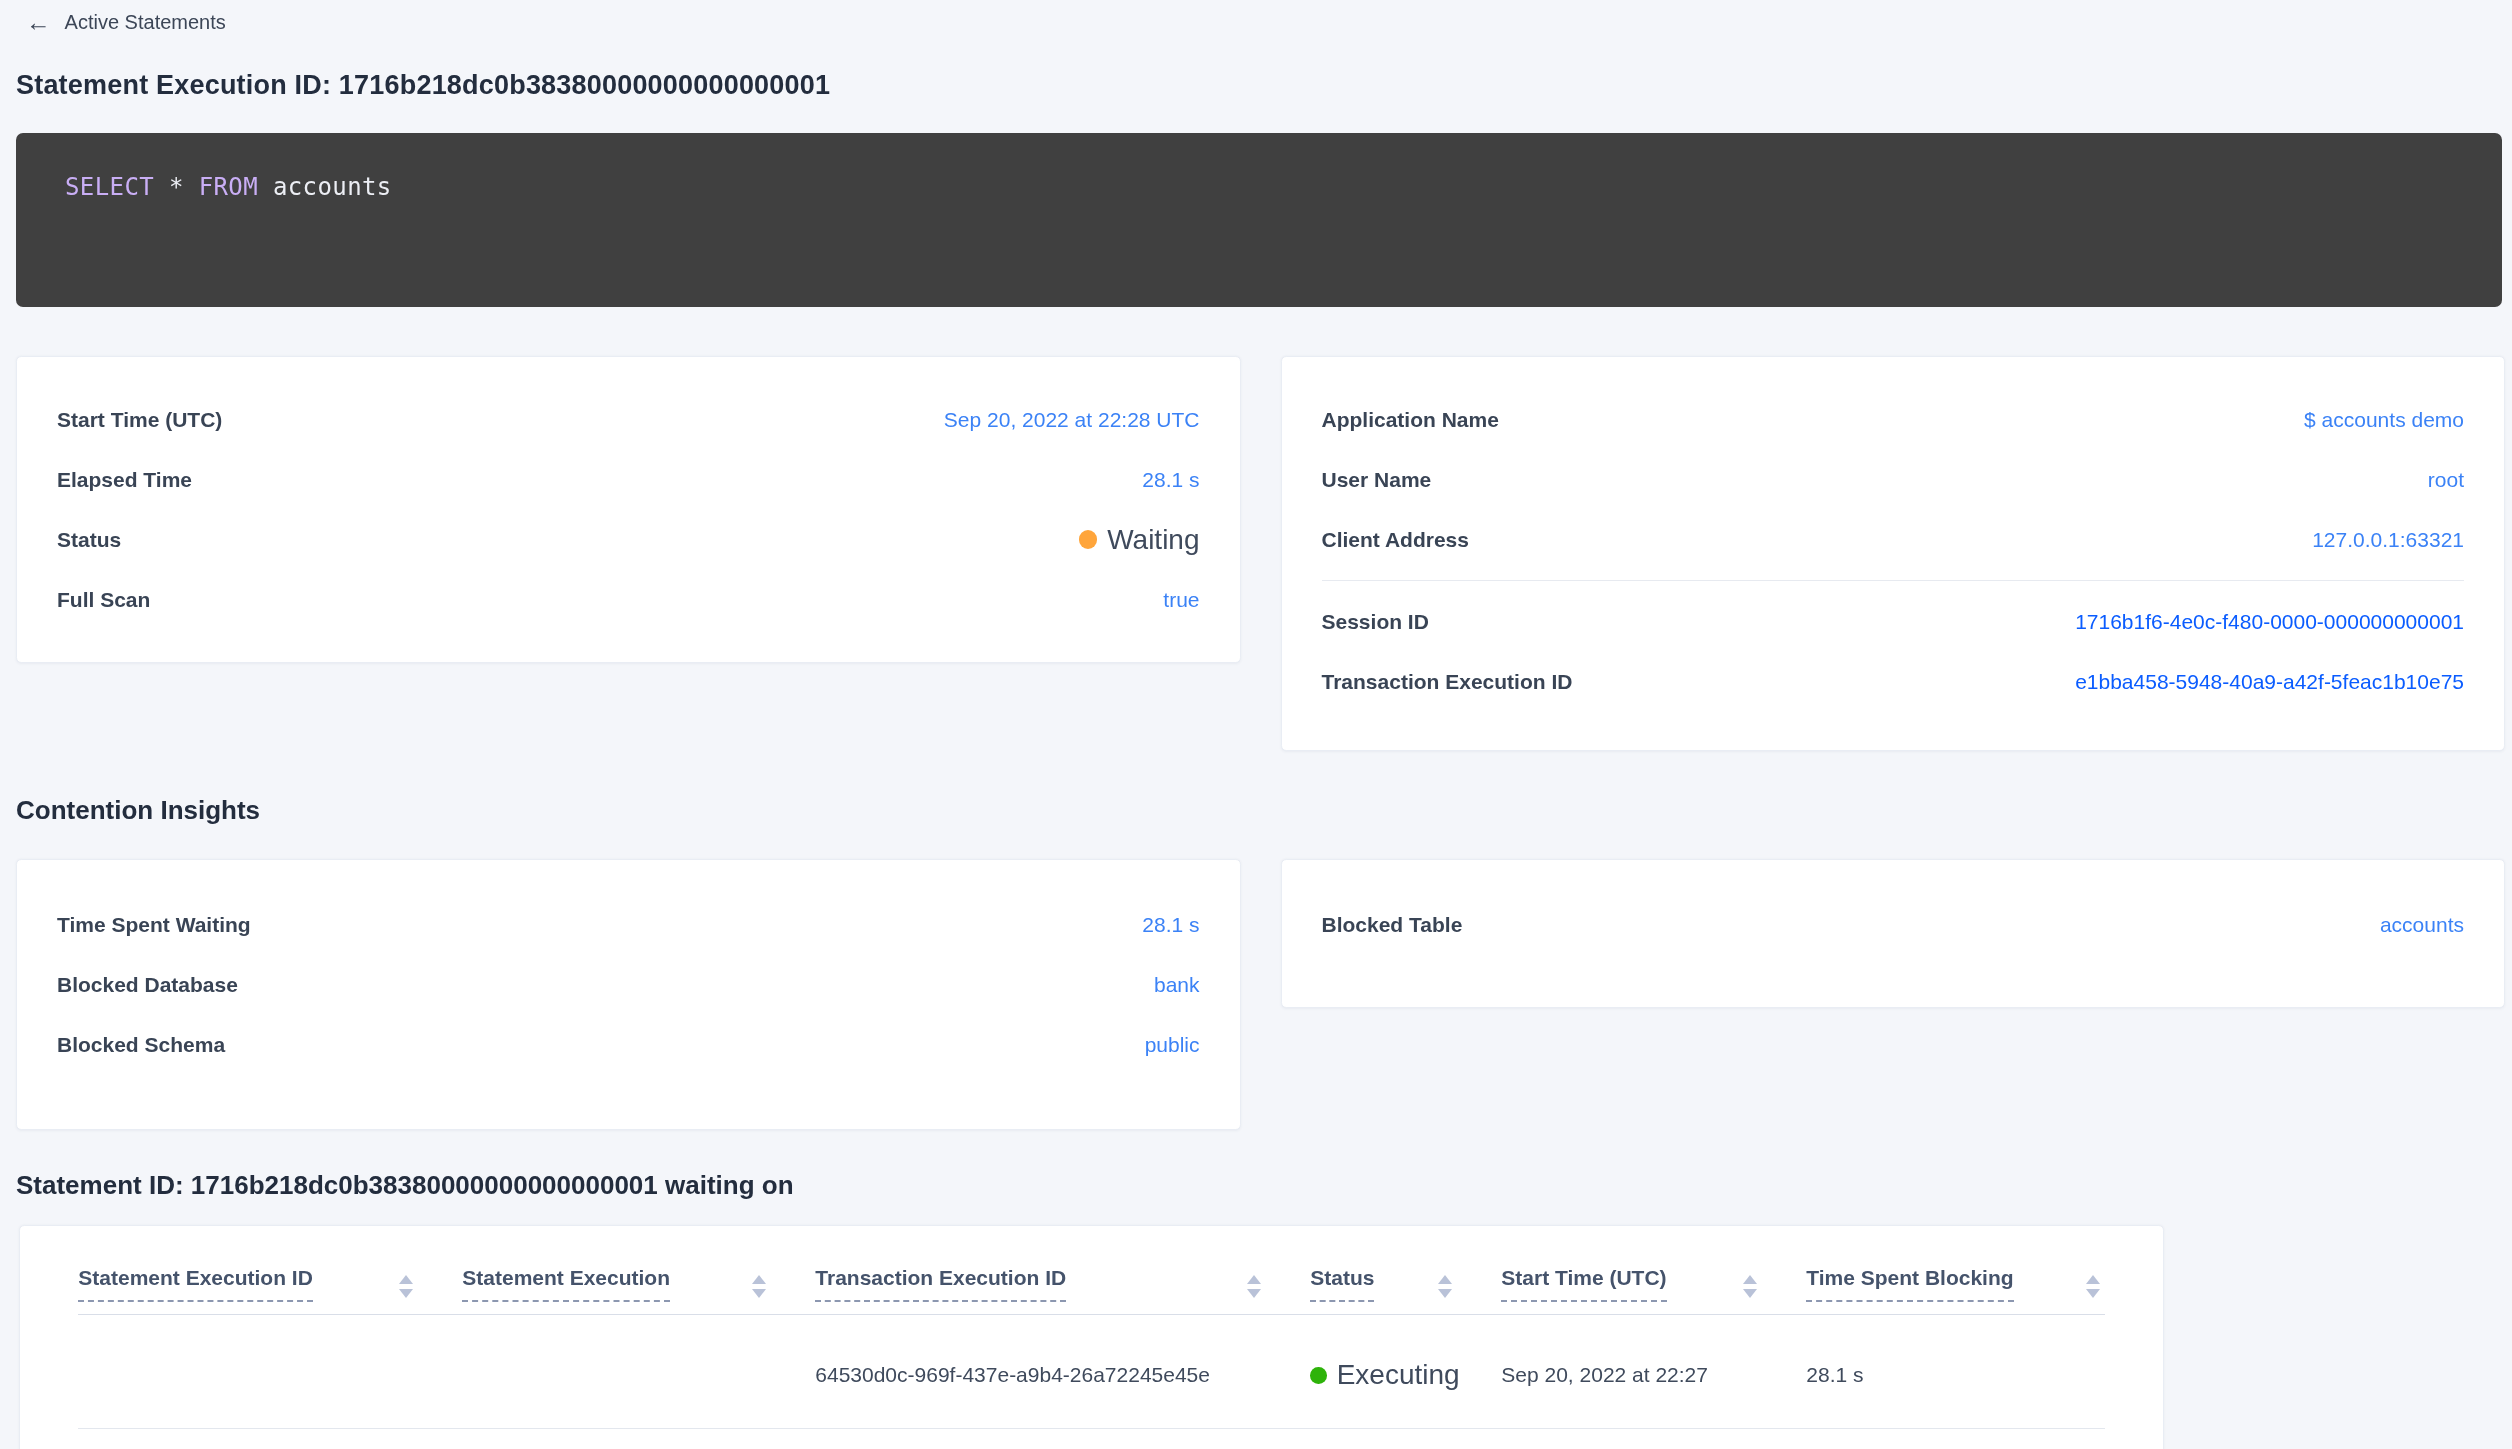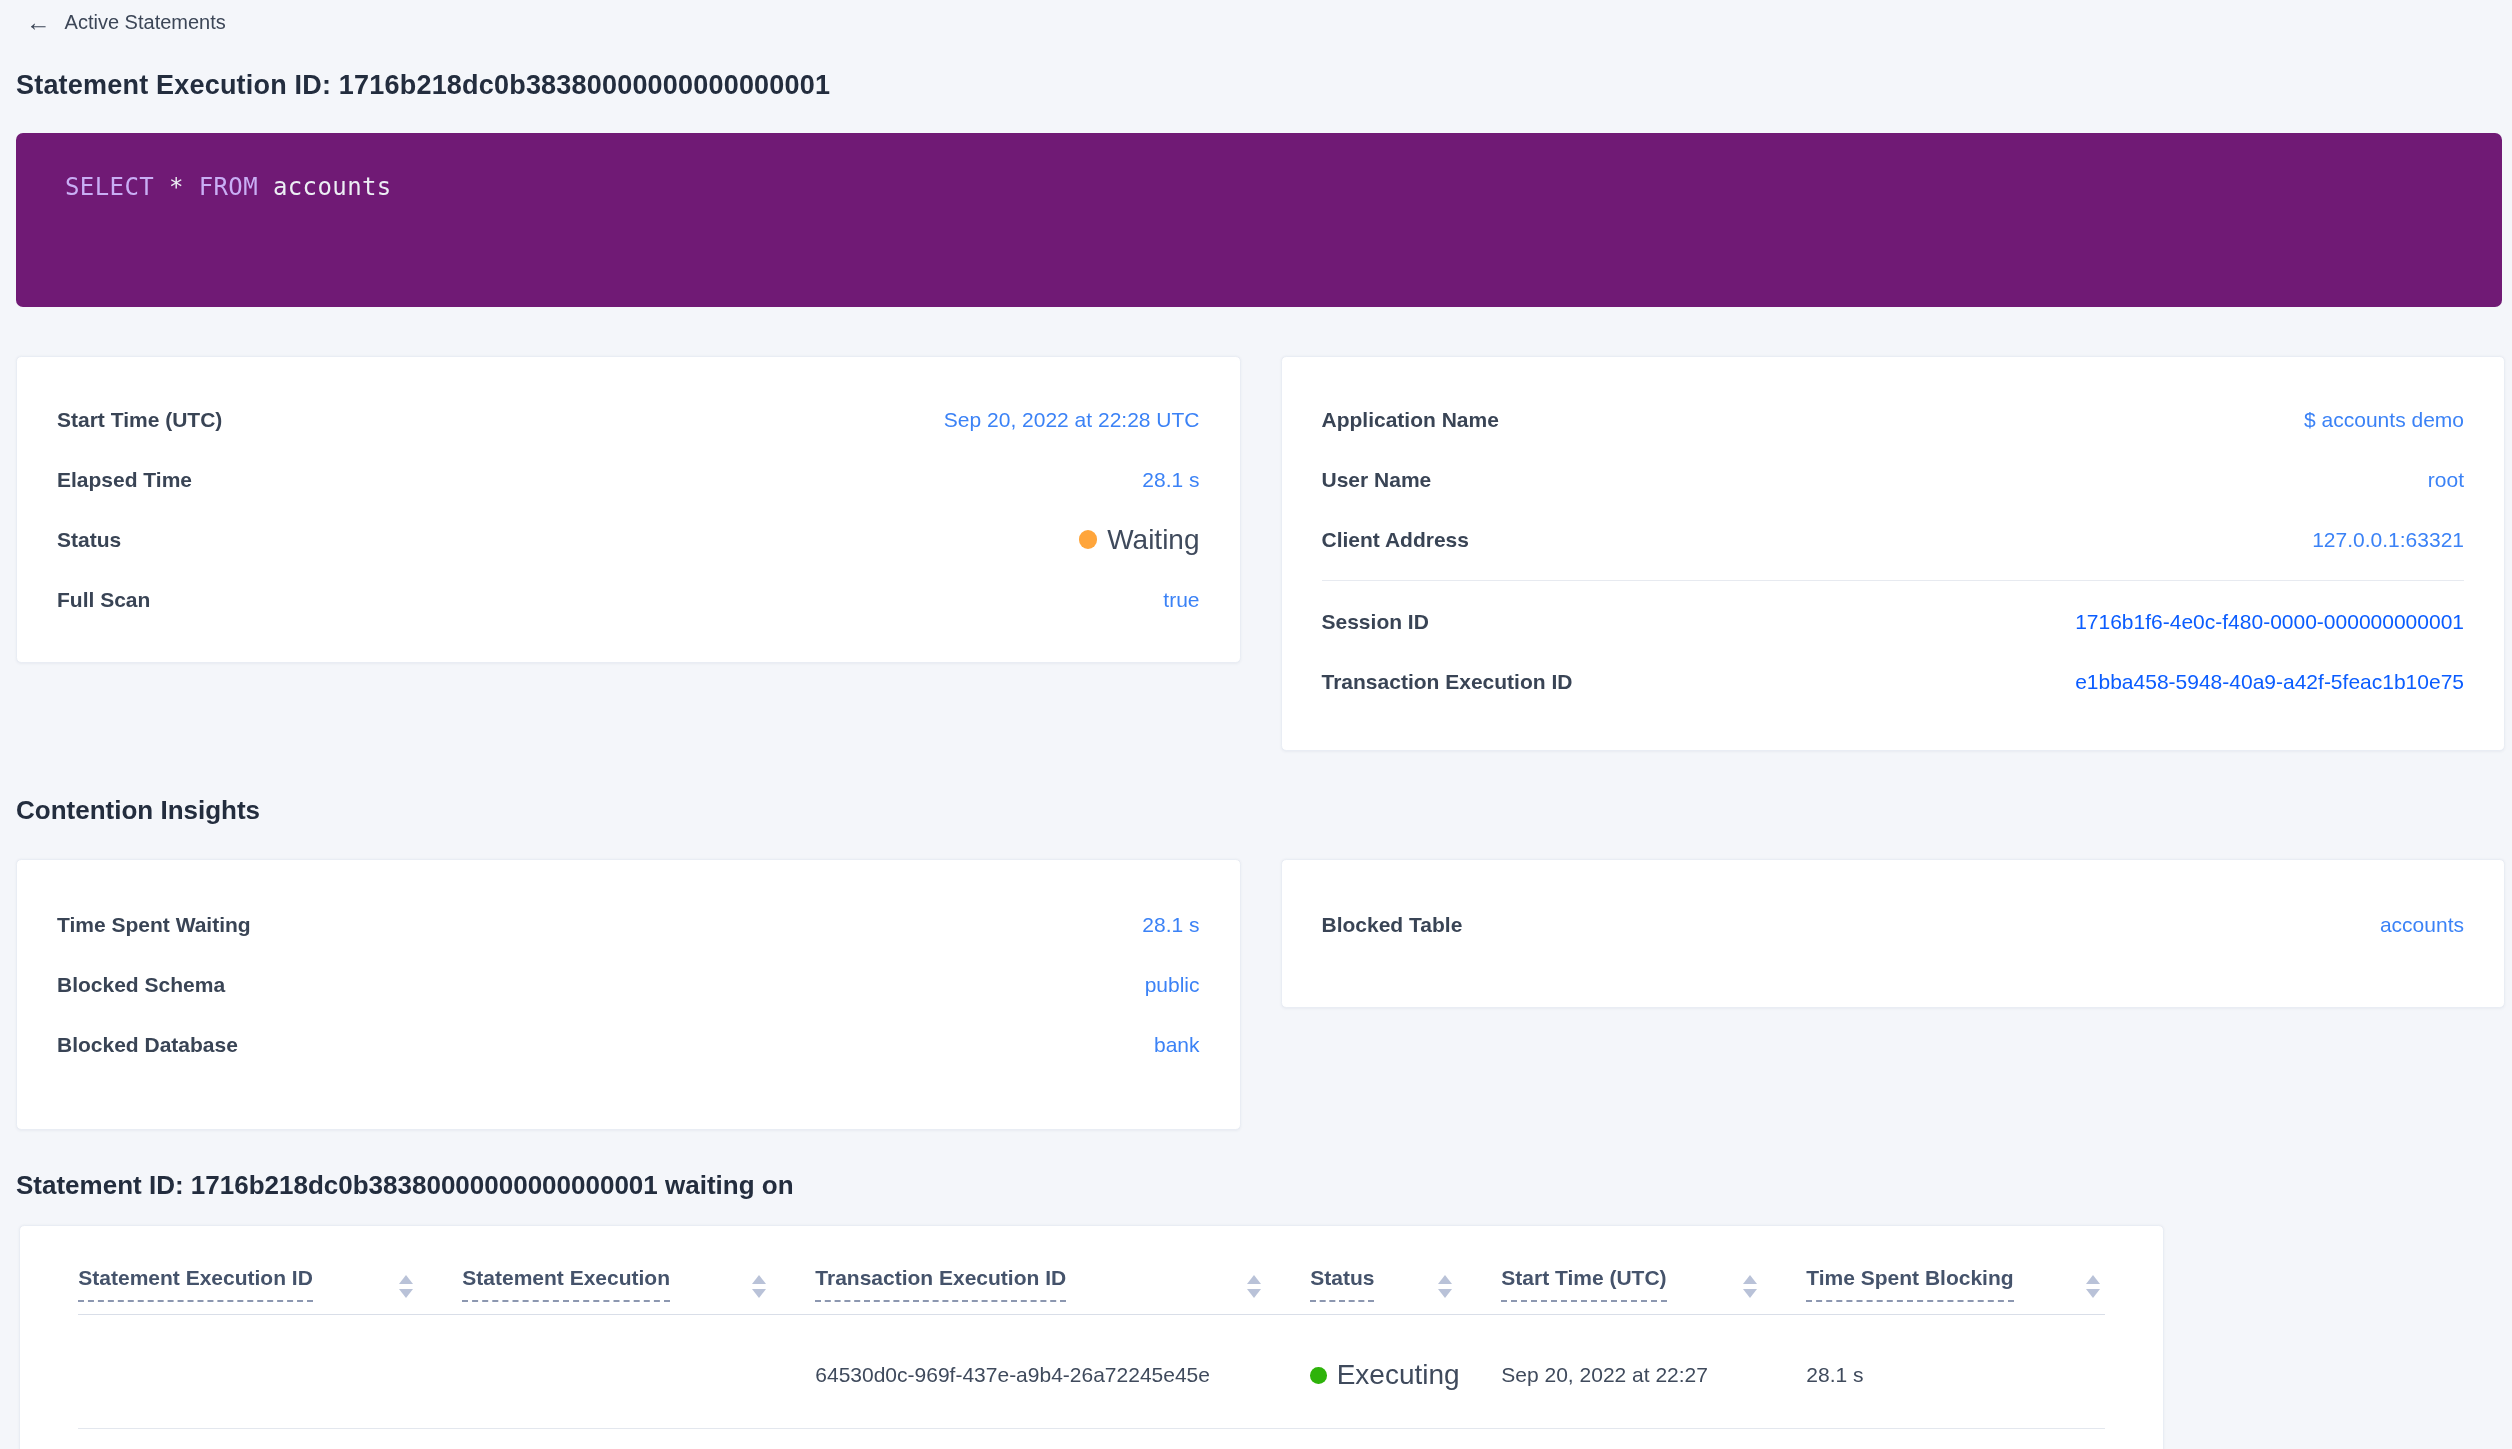--- a/index.html
+++ b/index.html
@@ -28,21 +28,21 @@
     font-size: 27px;
     font-weight: 700;
     color: #232d3e;
     letter-spacing: 0.2px;
   }
 
   
   .sql-box {
     margin: 32px 10.5px 0 16px;
     height: 174px;
-    background: #701a75;
+    background: #404040;
     border-radius: 7px;
     padding: 40px 35px 0 49px;
     font-family: "DejaVu Sans Mono", "Liberation Mono", monospace;
     font-size: 24px;
     letter-spacing: 0.4px;
     white-space: pre;
   }
   .sql-kw   { color: #c9aef5; }
   .sql-txt  { color: #eceef4; }
 
@@ -214,26 +214,26 @@
 <h2 class="section-heading">Contention Insights</h2>
 
 <div class="cards-row row2">
 
   <div class="card contention-left">
     <div class="kv-row">
       <span class="kv-label">Time Spent Waiting</span>
       <span class="kv-value">28.1 s</span>
     </div>
     <div class="kv-row">
+      <span class="kv-label">Blocked Database</span>
+      <span class="kv-value">bank</span>
+    </div>
+    <div class="kv-row">
       <span class="kv-label">Blocked Schema</span>
       <span class="kv-value">public</span>
-    </div>
-    <div class="kv-row">
-      <span class="kv-label">Blocked Database</span>
-      <span class="kv-value">bank</span>
     </div>
   </div>
 
   <div class="card blocked-table">
     <div class="kv-row">
       <span class="kv-label">Blocked Table</span>
       <span class="kv-value">accounts</span>
     </div>
   </div>
 

